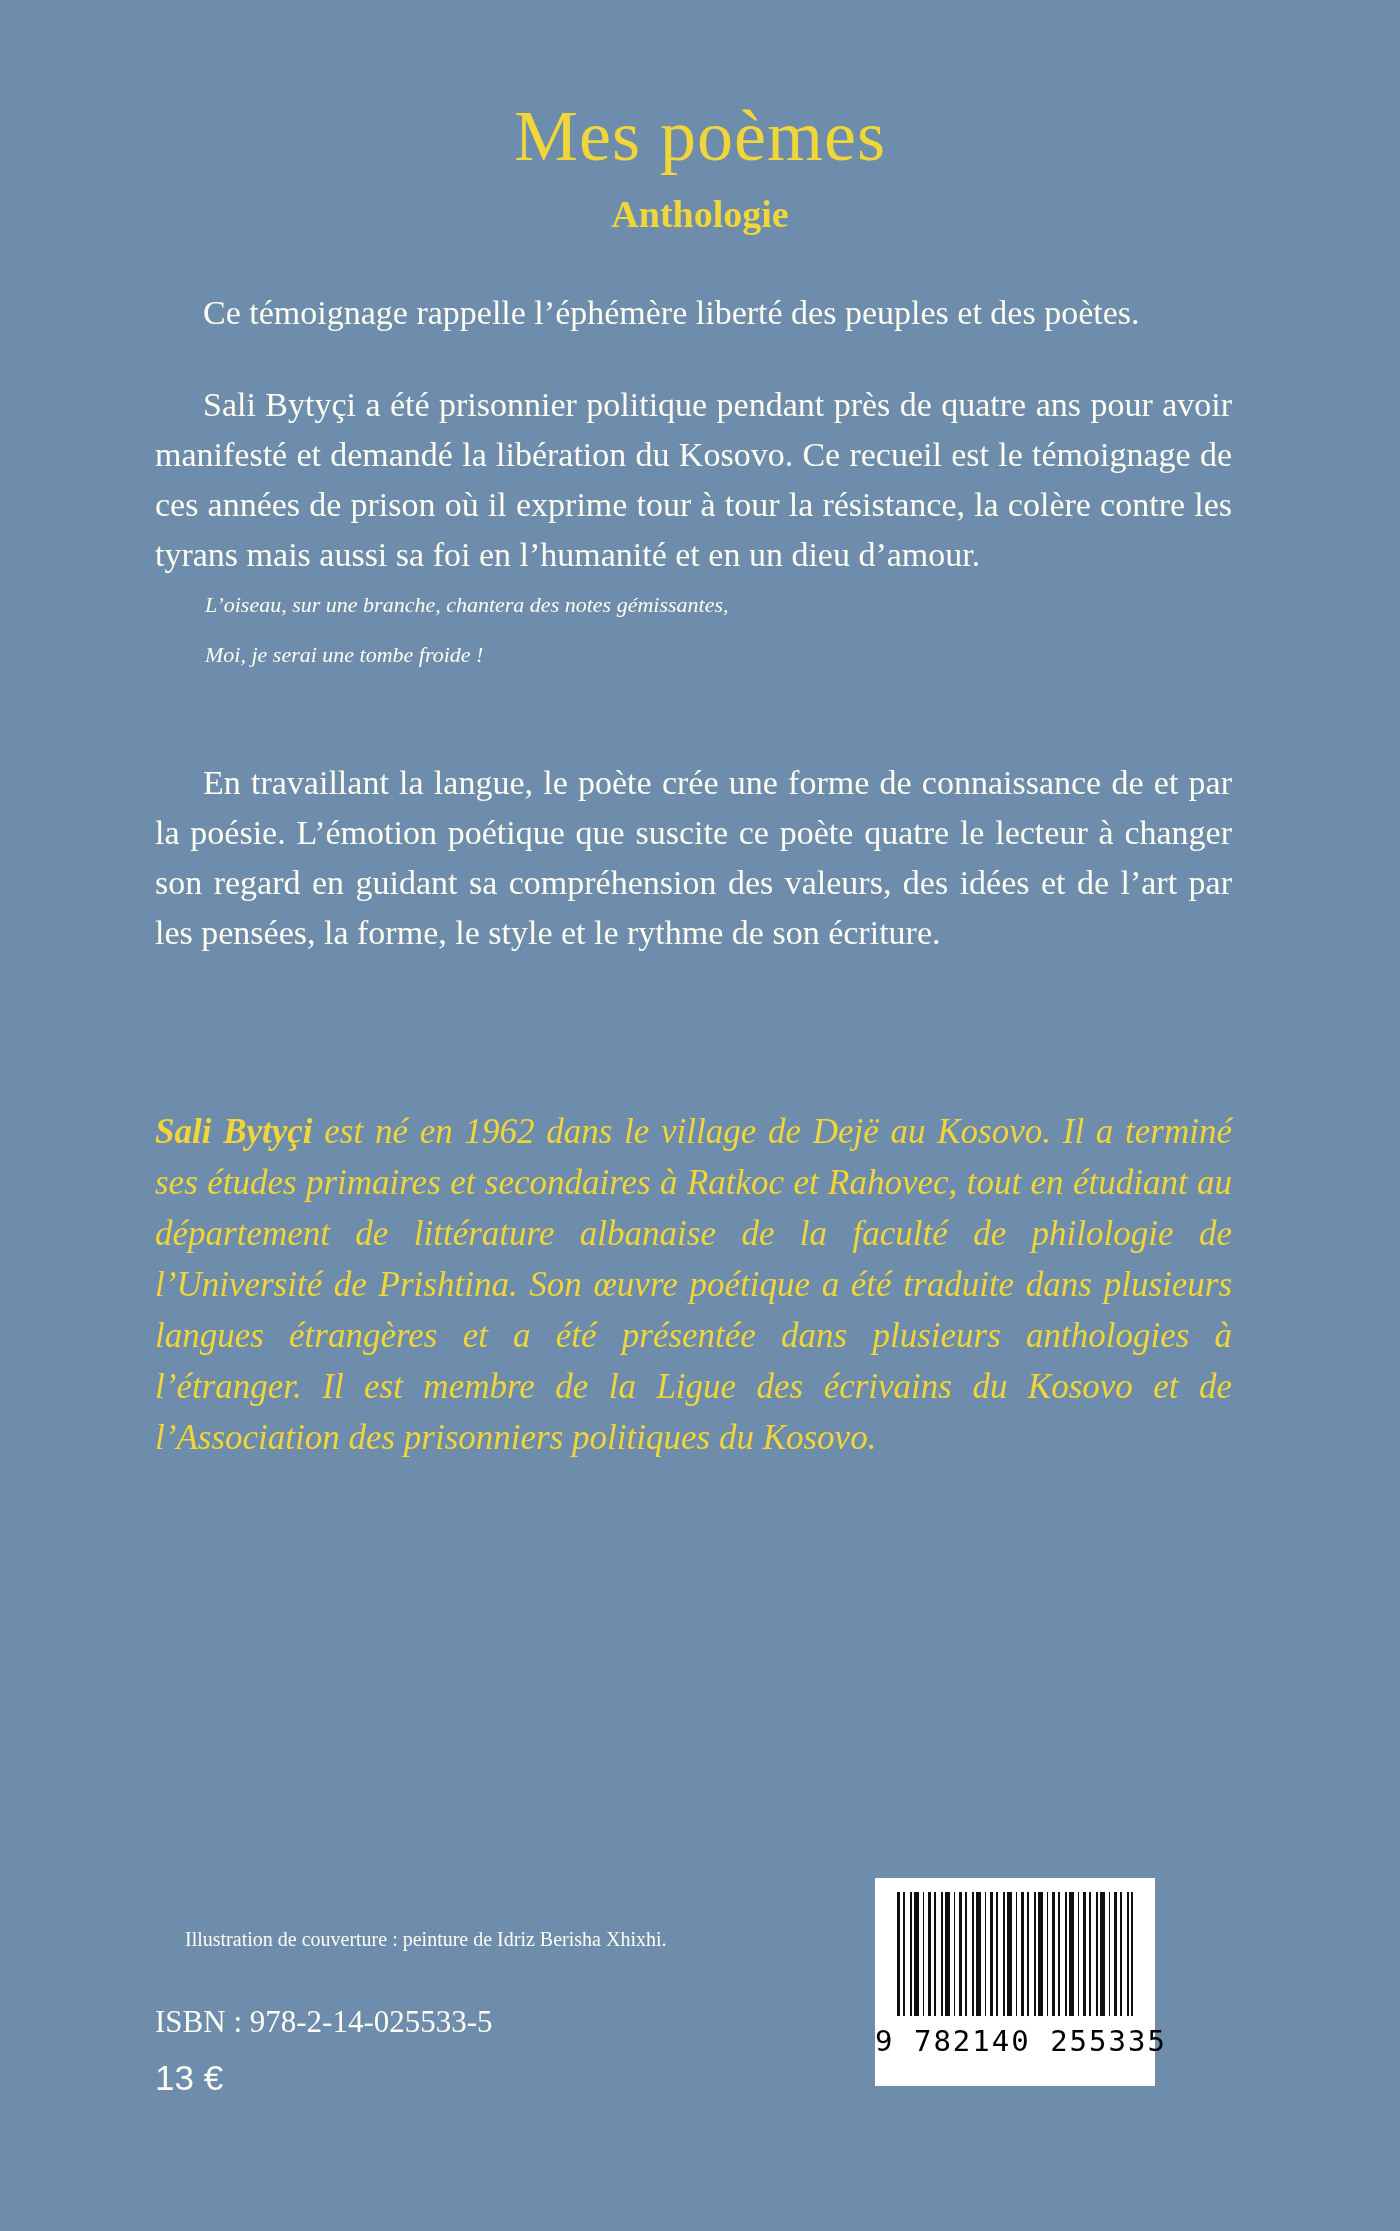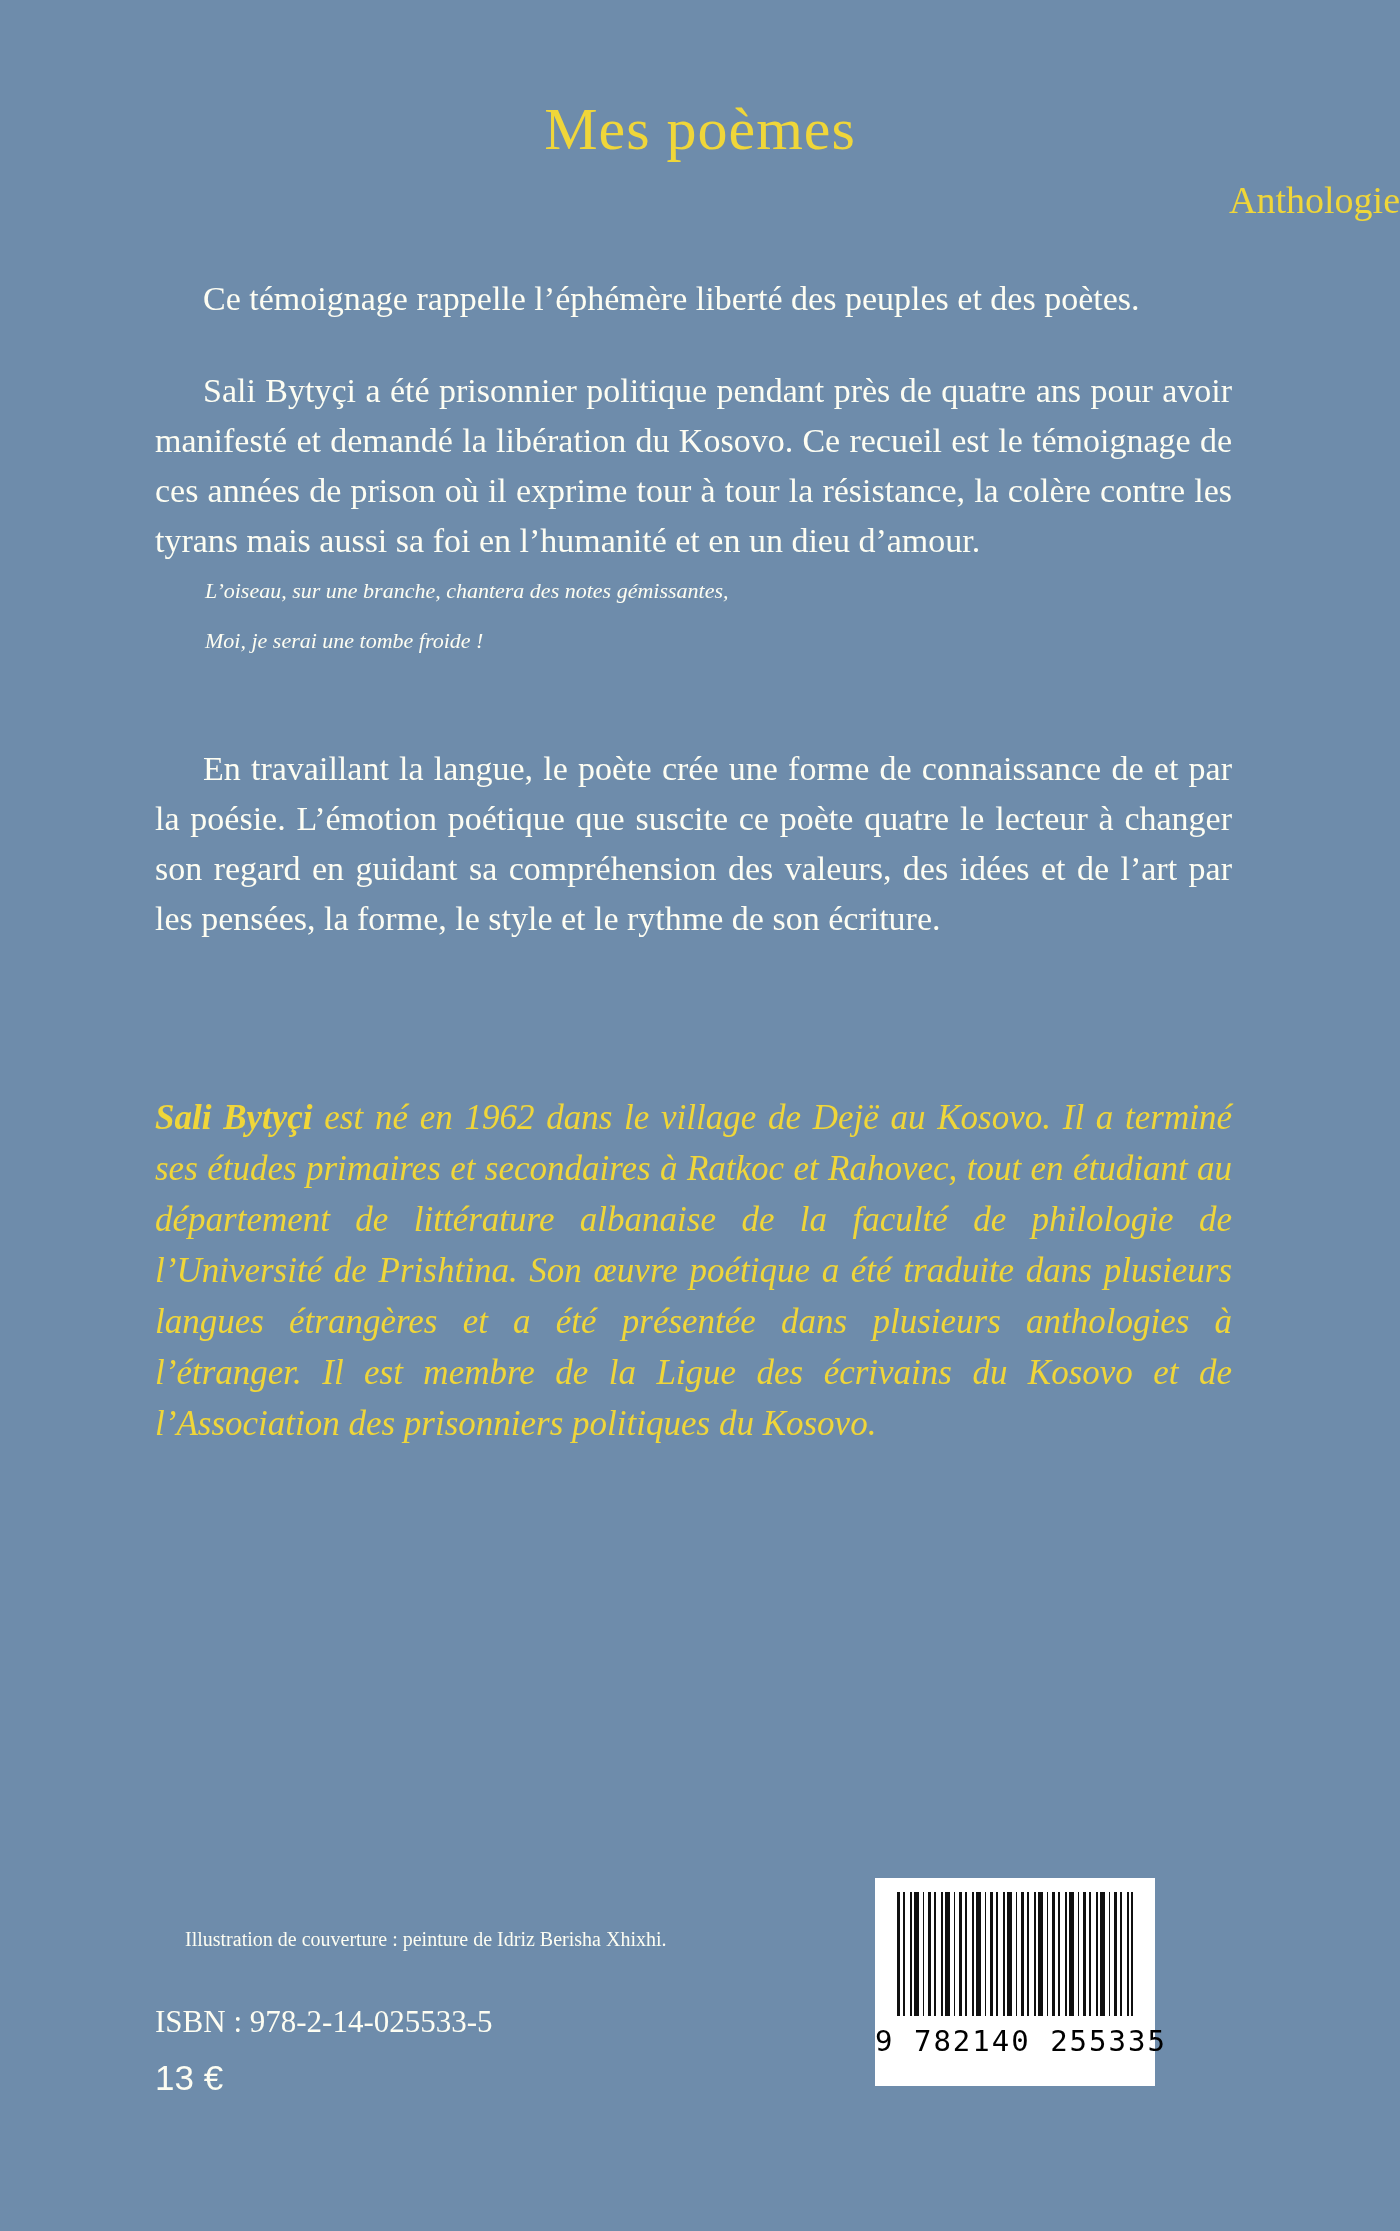--- a/index.html
+++ b/index.html
@@ -9,30 +9,31 @@
     height: 2231px;
     margin: 0 auto;
     background: var(--background, #6e8cab);
     font-family: "Liberation Serif", serif;
     overflow: hidden;
   }
   .title {
     margin: 0;
     padding-top: 95px;
     text-align: center;
-    font-size: 60px;
+    font-size: 72px;
     font-weight: 400;
     color: var(--accent-yellow, #f0d639);
     letter-spacing: 1px;
   }
   .subtitle {
     margin-top: 14px;
-    text-align: right;
+    text-align: center;
     font-size: 38px;
     color: var(--accent-yellow, #f0d639);
+    font-weight: bold;
   }
   .text-col {
     padding: 0 168px 0 155px;
   }
   .body-par {
     margin: 0;
     color: var(--text-white, #fdfdf2);
     font-size: 34px;
     line-height: 50px;
     text-align: justify;

